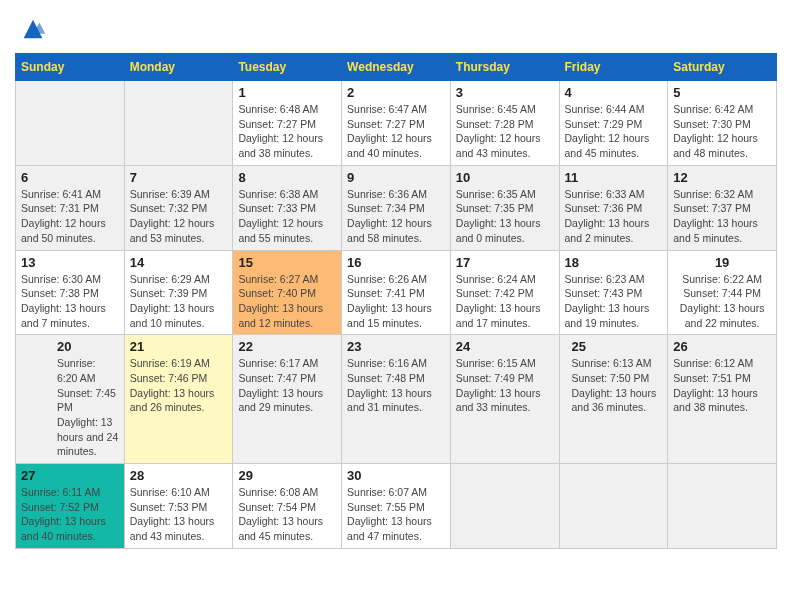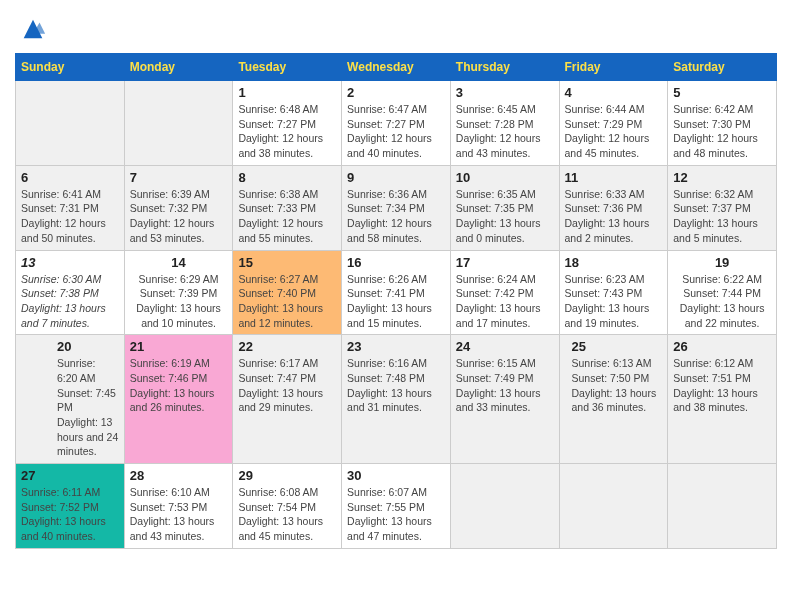--- a/index.html
+++ b/index.html
@@ -176,25 +176,25 @@
         <td style="background-color: rgb(240, 240, 240);">
           <span class="day-number">11</span>
           <div class="day-info">Sunrise: 6:33 AM<br>Sunset: 7:36 PM<br>Daylight: 13 hours and 2 minutes.</div>
         </td>
         <td style="background-color: rgb(240, 240, 240);">
           <span class="day-number">12</span>
           <div class="day-info">Sunrise: 6:32 AM<br>Sunset: 7:37 PM<br>Daylight: 13 hours and 5 minutes.</div>
         </td>
       </tr>
       <tr>
-        <td style="background-color: rgb(255, 255, 255); font-style: italic;">
+        <td style="background-color: rgb(255, 255, 255);">
           <span class="day-number">13</span>
           <div class="day-info">Sunrise: 6:30 AM<br>Sunset: 7:38 PM<br>Daylight: 13 hours and 7 minutes.</div>
         </td>
-        <td style="background-color: rgb(255, 255, 255); text-align: center;">
+        <td style="background-color: rgb(255, 255, 255);">
           <span class="day-number">14</span>
           <div class="day-info">Sunrise: 6:29 AM<br>Sunset: 7:39 PM<br>Daylight: 13 hours and 10 minutes.</div>
         </td>
         <td style="background-color: #fdba74;">
           <span class="day-number">15</span>
           <div class="day-info">Sunrise: 6:27 AM<br>Sunset: 7:40 PM<br>Daylight: 13 hours and 12 minutes.</div>
         </td>
         <td style="background-color: rgb(255, 255, 255);">
           <span class="day-number">16</span>
           <div class="day-info">Sunrise: 6:26 AM<br>Sunset: 7:41 PM<br>Daylight: 13 hours and 15 minutes.</div>
@@ -210,21 +210,21 @@
         <td style="background-color: rgb(255, 255, 255); text-align: center;">
           <span class="day-number">19</span>
           <div class="day-info">Sunrise: 6:22 AM<br>Sunset: 7:44 PM<br>Daylight: 13 hours and 22 minutes.</div>
         </td>
       </tr>
       <tr>
         <td style="background-color: rgb(240, 240, 240); padding-left: 41px;">
           <span class="day-number">20</span>
           <div class="day-info">Sunrise: 6:20 AM<br>Sunset: 7:45 PM<br>Daylight: 13 hours and 24 minutes.</div>
         </td>
-        <td style="background-color: #f9a8d4; margin-top: 47px;">
+        <td style="background-color: #fef9c3; margin-top: 47px;">
           <span class="day-number">21</span>
           <div class="day-info">Sunrise: 6:19 AM<br>Sunset: 7:46 PM<br>Daylight: 13 hours and 26 minutes.</div>
         </td>
         <td style="background-color: rgb(240, 240, 240);">
           <span class="day-number">22</span>
           <div class="day-info">Sunrise: 6:17 AM<br>Sunset: 7:47 PM<br>Daylight: 13 hours and 29 minutes.</div>
         </td>
         <td style="background-color: rgb(240, 240, 240);">
           <span class="day-number">23</span>
           <div class="day-info">Sunrise: 6:16 AM<br>Sunset: 7:48 PM<br>Daylight: 13 hours and 31 minutes.</div>

